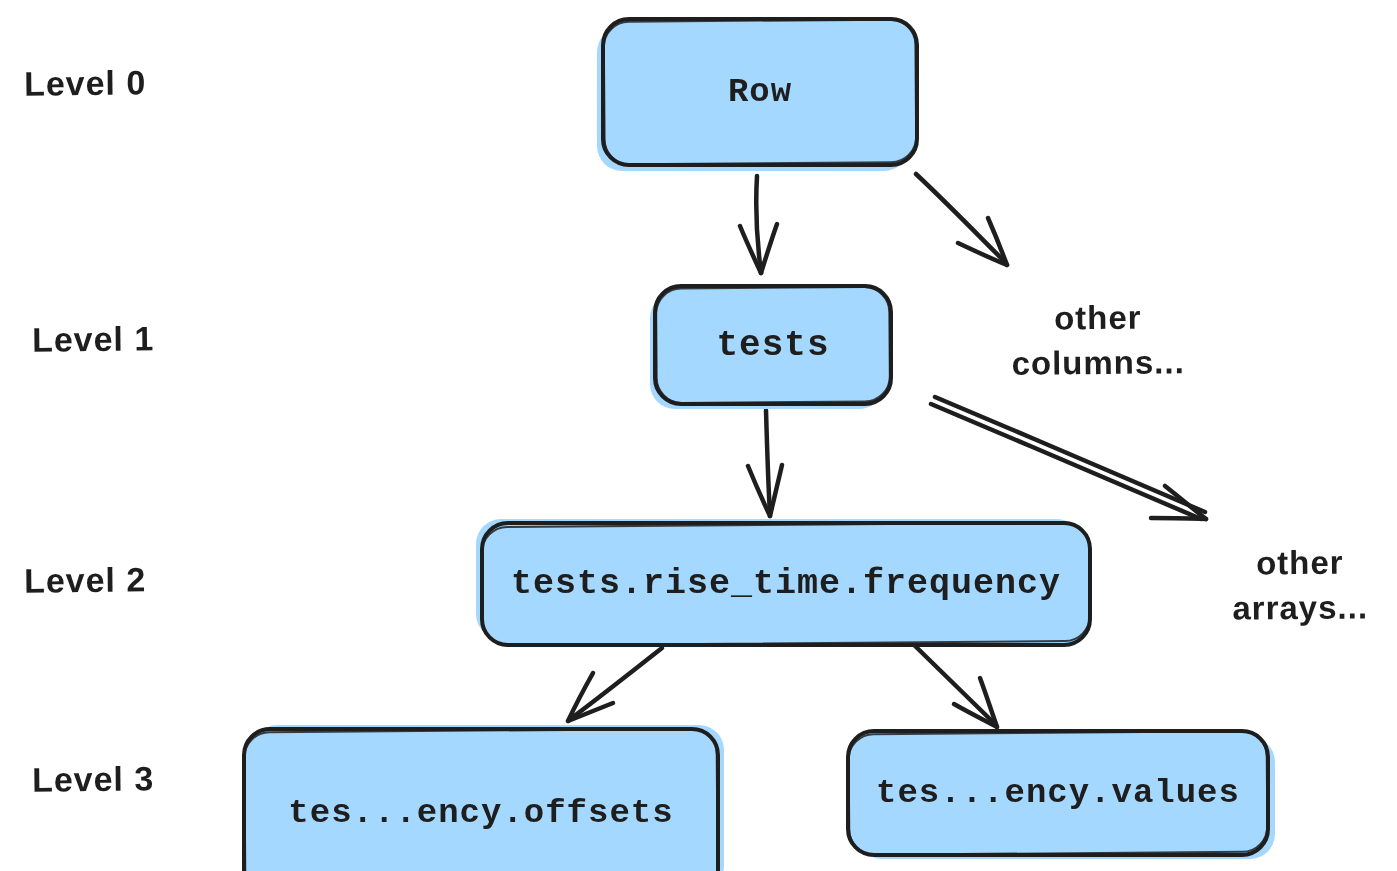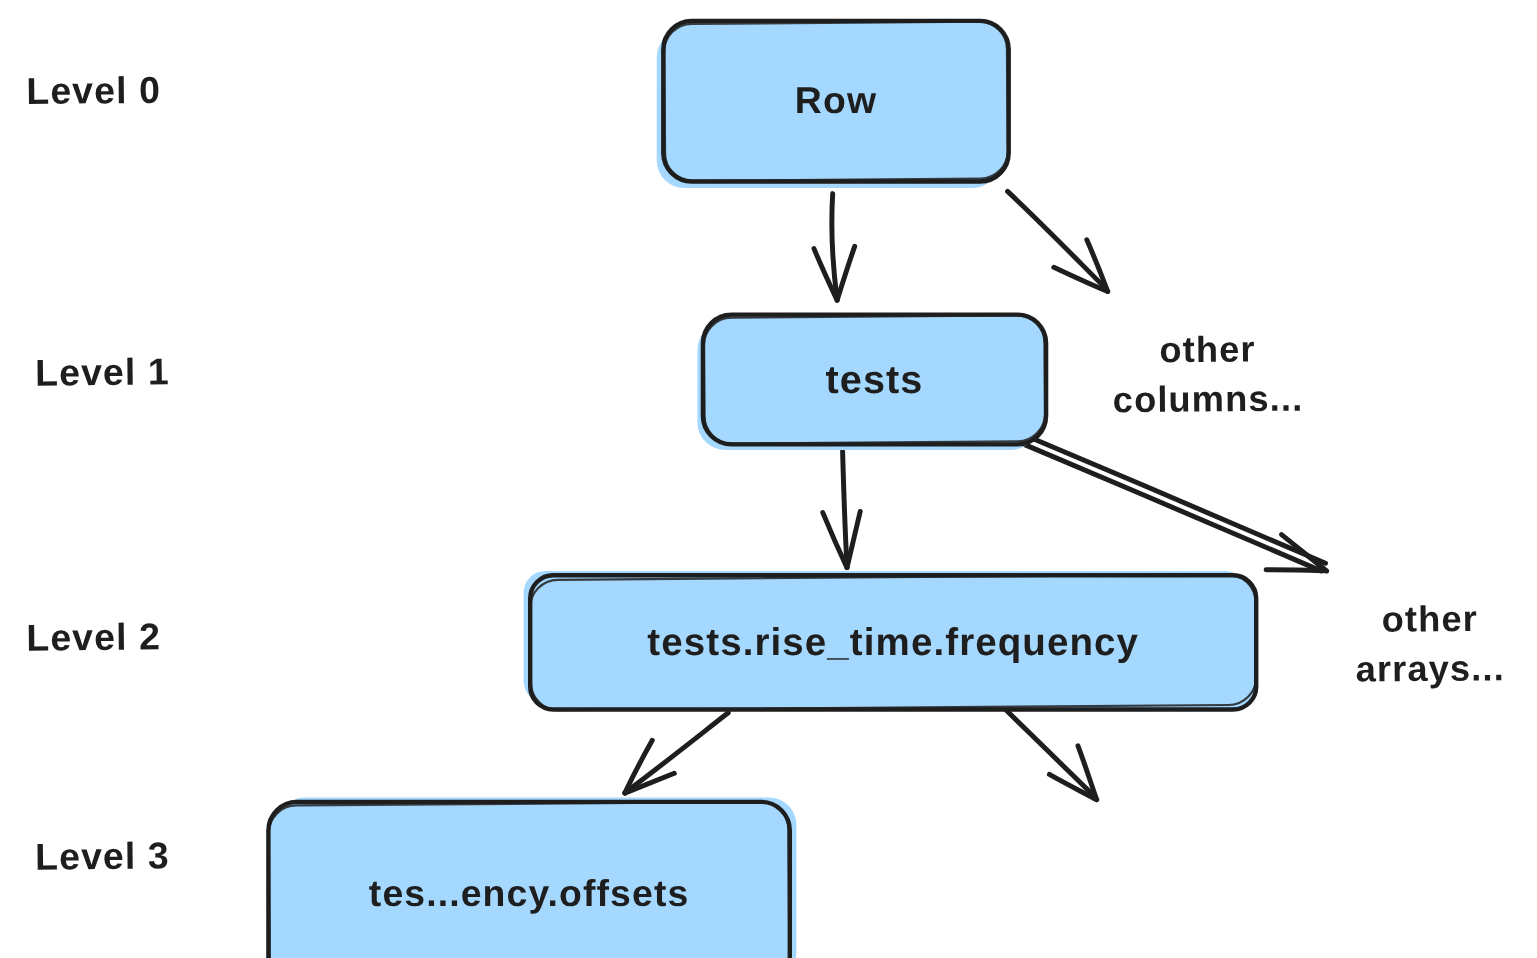--- a/index.html
+++ b/index.html
@@ -33,38 +33,39 @@
     display: flex;
     align-items: center;
     justify-content: center;
     background: #a5d8ff;
     border: 4px solid #1e1e1e;
     border-radius: 28px;
     font-size: 34px;
     font-weight: 600;
     letter-spacing: 1px;
     text-align: center;
+    font-family: Liberation Mono, monospace;
   }
   
   .node::after {
     content: "";
     position: absolute;
     inset: -1px;
     border: 2.5px solid #1e1e1e;
     border-radius: 26px;
     transform: rotate(-0.45deg) scale(1.005);
     pointer-events: none;
     opacity: 0.85;
   }
   .node-row        { left: 601px; top: 17px;  width: 318px; height: 150px;
                      box-shadow: -7px 7px 0 -3px #a5d8ff; }
-  .node-tests      { left: 637px; top: 284px; width: 316px; height: 122px;
+  .node-tests      { left: 653px; top: 284px; width: 240px; height: 122px;
                      box-shadow: -6px 6px 0 -3px #a5d8ff; }
-  .node-frequency  { left: 480px; top: 521px; width: 664px; height: 126px;
-                     box-shadow: -7px -5px 0 -3px #a5d8ff; border-radius: 23px; }
+  .node-frequency  { left: 480px; top: 521px; width: 612px; height: 126px;
+                     box-shadow: -7px -5px 0 -3px #a5d8ff; }
   .node-offsets    { left: 242px; top: 727px; width: 478px; height: 172px;
                      box-shadow: 7px -5px 0 -3px #a5d8ff; }
   .node-values     { left: 846px; top: 729px; width: 424px; height: 128px;
                      box-shadow: 8px 5px 0 -3px #a5d8ff; }
   .node-frequency .node-label { font-size: 35px; }
   .node-tests .node-label { font-size: 36px; }
 
   
   .annotation {
     position: absolute;
@@ -148,20 +149,23 @@
   </div>
 
   <div class="node node-frequency">
     <span class="node-label">tests.rise_time.frequency</span>
   </div>
 
   <div class="node node-offsets">
     <span class="node-label">tes...ency.offsets</span>
   </div>
 
+  <div class="node node-values">
+    <span class="node-label">tes...ency.values</span>
+  </div>
 
   <div class="annotation annotation-columns">
     <div>other</div>
     <div>columns...</div>
   </div>
 
   <div class="annotation annotation-arrays">
     <div>other</div>
     <div>arrays...</div>
   </div>

